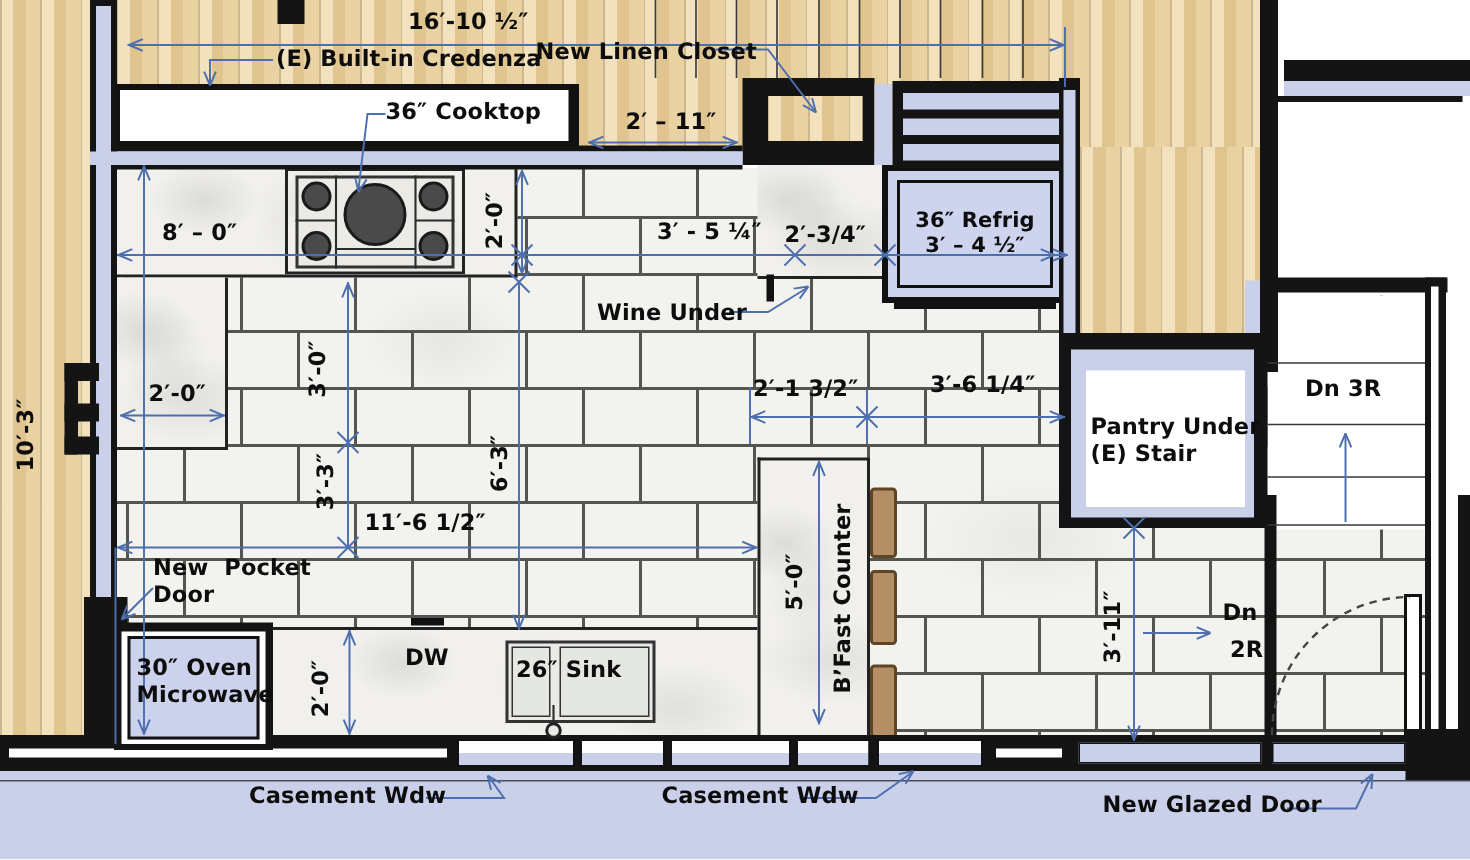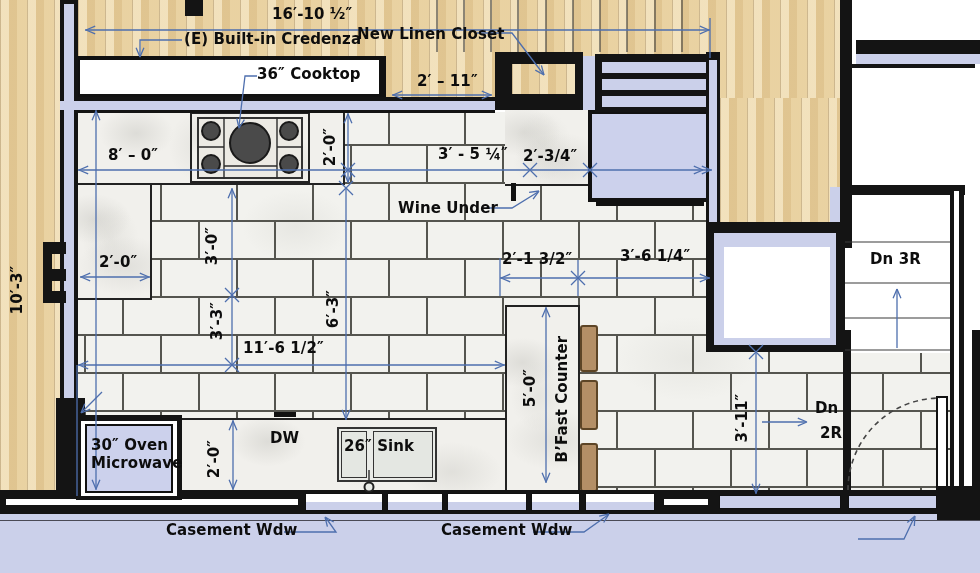--- a/index.html
+++ b/index.html
@@ -206,20 +206,24 @@
 
   <div class="abs" style="left:337px;top:427px;width:100px;height:55px;border:2px solid #333;background:#e9ebe7;z-index:7;"></div>
   <div class="abs" style="left:341px;top:431px;width:26px;height:47px;border:1px solid #333;background:#e4e7e2;z-index:7;"></div>
   <div class="abs" style="left:373px;top:431px;width:60px;height:47px;border:1px solid #333;background:#e4e7e2;z-index:7;"></div>
 
   <div class="abs" style="left:580px;top:325px;width:18px;height:47px;background:#b48f66;border:2px solid #5d4526;border-radius:3px;z-index:8;"></div>
   <div class="abs" style="left:580px;top:380px;width:18px;height:50px;background:#b48f66;border:2px solid #5d4526;border-radius:3px;z-index:8;"></div>
   <div class="abs" style="left:580px;top:443px;width:18px;height:49px;background:#b48f66;border:2px solid #5d4526;border-radius:3px;z-index:8;"></div>
 
   <div class="abs" style="left:588px;top:110px;width:124px;height:92px;background:#ccd1ec;border:4px solid #111;z-index:9;"></div>
+  <div class="abs applab" style="left:598px;top:120px;width:104px;height:72px;background:#ced3ee;border:2px solid #111;z-index:9;">
+    <span class="lbl sm" style="position:static;">36″ Refrig</span>
+    <span class="lbl sm" style="position:static;">3′ – 4 ½″</span>
+  </div>
   <div class="abs" style="left:596px;top:198px;width:108px;height:8px;background:#111;z-index:9;"></div>
 
   <div class="abs wall" style="left:495px;top:52px;width:88px;height:58px;z-index:9;"></div>
   <div class="abs wood" style="left:512px;top:64px;width:63px;height:30px;z-index:9;"></div>
   <div class="abs lav" style="left:583px;top:56px;width:12px;height:54px;z-index:9;"></div>
   <div class="abs wall" style="left:595px;top:54px;width:123px;height:58px;z-index:9;"></div>
   <div class="abs lav" style="left:602px;top:62px;width:109px;height:11px;z-index:9;"></div>
   <div class="abs lav" style="left:602px;top:79px;width:109px;height:11px;z-index:9;"></div>
   <div class="abs lav" style="left:602px;top:96px;width:109px;height:11px;z-index:9;"></div>
 
@@ -367,30 +371,33 @@
   <div class="lbl" style="left:357px;top:25px;">New Linen Closet</div>
   <div class="lbl" style="left:184px;top:30px;">(E) Built-in Credenza</div>
   <div class="lbl" style="left:257px;top:65px;">36″ Cooktop</div>
   <div class="lbl" style="left:417px;top:72px;">2′ – 11″</div>
   <div class="lbl" style="left:108px;top:146px;">8′ – 0″</div>
   <div class="lbl" style="left:438px;top:145px;">3′ - 5 ¼″</div>
   <div class="lbl" style="left:523px;top:147px;">2′-3/4″</div>
   <div class="lbl" style="left:398px;top:199px;">Wine Under</div>
   <div class="lbl" style="left:99px;top:253px;">2′-0″</div>
   <div class="lbl" style="left:243px;top:339px;">11′-6 1/2″</div>
+  <div class="lbl" style="left:102px;top:369px;"><span style="display:block">New  Pocket</span><span style="display:block">Door</span></div>
   <div class="lbl" style="left:502px;top:250px;">2′-1 3/2″</div>
   <div class="lbl" style="left:620px;top:247px;">3′-6 1/4″</div>
+  <div class="lbl" style="left:727px;top:275px;z-index:41;"><span style="display:block">Pantry Under</span><span style="display:block">(E) Stair</span></div>
   <div class="lbl" style="left:870px;top:250px;">Dn 3R</div>
   <div class="lbl" style="left:815px;top:399px;">Dn</div>
   <div class="lbl" style="left:820px;top:424px;">2R</div>
   <div class="lbl" style="left:91px;top:436px;z-index:41;"><span style="display:block">30″ Oven</span><span style="display:block">Microwave</span></div>
   <div class="lbl" style="left:270px;top:429px;">DW</div>
   <div class="lbl" style="left:344px;top:437px;">26″ Sink</div>
   <div class="lbl ctr" style="left:166px;top:521px;"><span style="display:block">Casement Wdw</span></div>
   <div class="lbl ctr" style="left:441px;top:521px;"><span style="display:block">Casement Wdw</span></div>
+  <div class="lbl" style="left:735px;top:527px;">New Glazed Door</div>
 
   <div class="lbl rot" style="left:17px;top:290px;">10′-3″</div>
   <div class="lbl rot" style="left:330px;top:147px;">2′-0″</div>
   <div class="lbl rot" style="left:212px;top:246px;">3′-0″</div>
   <div class="lbl rot" style="left:217px;top:321px;">3′-3″</div>
   <div class="lbl rot" style="left:333px;top:309px;">6′-3″</div>
   <div class="lbl rot" style="left:530px;top:388px;">5′-0″</div>
   <div class="lbl rot" style="left:562px;top:399px;z-index:41;">B’Fast Counter</div>
   <div class="lbl rot" style="left:742px;top:418px;">3′-11″</div>
   <div class="lbl rot" style="left:214px;top:459px;">2′-0″</div>

